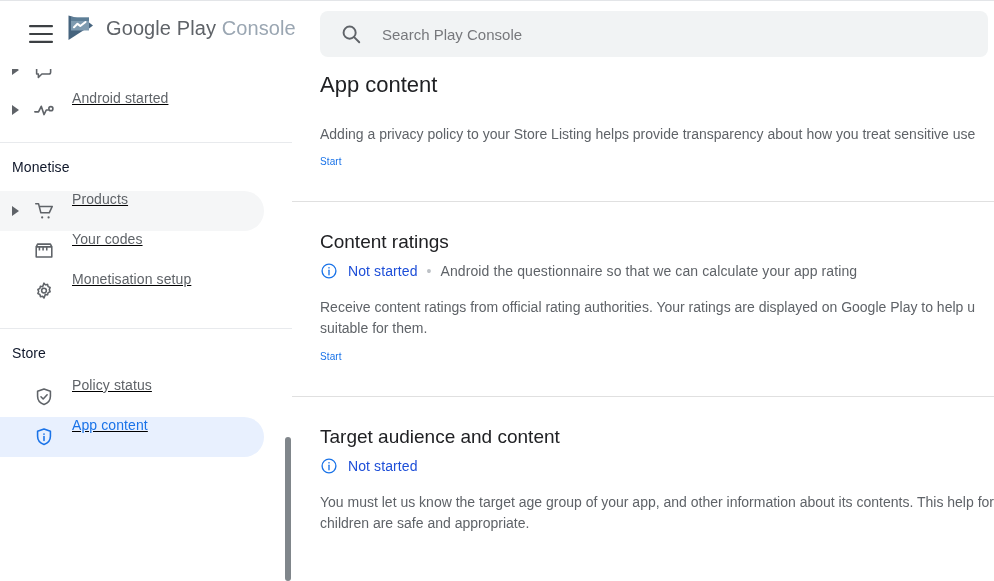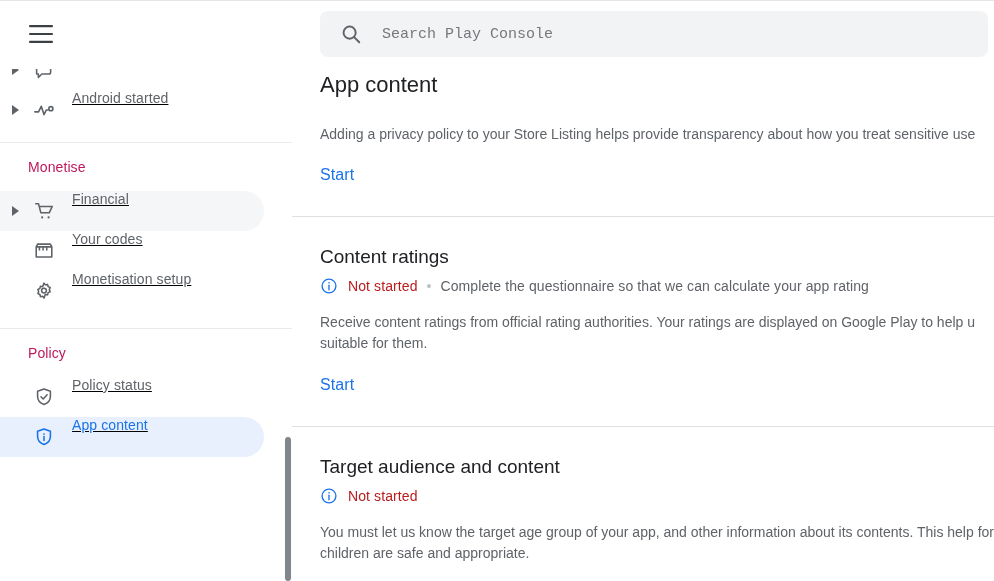--- a/index.html
+++ b/index.html
@@ -77,22 +77,22 @@
   .nav-item.selected .nav-icon { color: #1a73e8; }
 
   .nav-divider {
     height: 1px;
     background: #e8eaed;
     margin: 0;
   }
   .nav-section-title {
     font-size: 14px;
     font-weight: 500;
-    color: #be185d;
-    padding: 0 0 0 28px;
+    color: #0f172a;
+    padding: 0 0 0 12px;
     display: flex;
     align-items: center;
     height: 48px;
     letter-spacing: .1px;
   }
 
   
   #topbar {
     position: absolute;
     left: 0; top: 0;
@@ -147,21 +147,21 @@
   #search-icon {
     width: 22px; height: 22px;
     margin-left: 20px;
     color: #5f6368;
     flex: 0 0 22px;
   }
   #search-input {
     border: 0;
     background: transparent;
     outline: none;
-    font-family: Liberation Mono, monospace;
+    font-family: Liberation Sans, sans-serif;
     font-size: 15px;
     color: #3c4043;
     margin-left: 18px;
     width: 560px;
   }
   #search-input::placeholder { color: #77787c; }
 
   
   #main {
     position: absolute;
@@ -192,23 +192,23 @@
   }
   .section-desc-top {
     font-size: 14px;
     color: #5f6368;
     line-height: 20px;
     margin: 26px 0 0 0;
     white-space: nowrap;
   }
   .start-link {
     display: inline-block;
-    font-size: 16px;
+    font-size: 10px;
     color: #1a73e8;
-    margin-top: 22px;
+    margin-top: 12px;
     cursor: pointer;
     letter-spacing: .1px;
   }
   .section-divider {
     height: 1px;
     background: #e0e0e0;
     margin-top: 32px;
     width: 702px;
     margin-left: -28px;
   }
@@ -226,21 +226,21 @@
     margin-top: 9px;
     gap: 0;
   }
   .status-icon {
     width: 18px; height: 18px;
     flex: 0 0 18px;
     color: #1a73e8;
   }
   .status-text {
     font-size: 14px;
-    color: #b91c1c;
+    color: #1d4ed8;
     margin-left: 10px;
     letter-spacing: .1px;
   }
   .status-sep {
     color: #bdc1c6;
     margin: 0 9px;
     font-size: 14px;
   }
   .status-detail {
     font-size: 14px;
@@ -319,21 +319,21 @@
               <path d="M0 0 L7 5 L0 10 Z"></path>
             </svg>
         </span>
         <span class="nav-icon">
           <svg width="22" height="22" viewBox="0 0 24 24" fill="none" stroke="currentColor" stroke-width="1.7" stroke-linecap="round" stroke-linejoin="round">
             <path d="M3 4h3l2.6 10h9.1L21 7H7"></path>
             <circle cx="10" cy="19" r="1.2" fill="currentColor" stroke="none"></circle>
             <circle cx="17" cy="19" r="1.2" fill="currentColor" stroke="none"></circle>
           </svg>
         </span>
-        <span class="nav-label">Financial</span>
+        <span class="nav-label">Products</span>
       </div>
 
       <div class="nav-item">
         <span class="nav-arrow"></span>
         <span class="nav-icon">
           <svg width="22" height="22" viewBox="0 0 24 24" fill="none" stroke="currentColor" stroke-width="1.7" stroke-linejoin="round">
             <path d="M3.5 7.5h17v11h-17z"></path>
             <path d="M3.5 7.5 L5 4.5h14l1.5 3"></path>
             <path d="M7 7.5v4M11 7.5v4M15 7.5v4"></path>
           </svg>
@@ -349,21 +349,21 @@
             <path d="M12 3.4l1.5 1.9 2.4-.5.6 2.4 2.2 1-.9 2.3.9 2.3-2.2 1-.6 2.4-2.4-.5L12 19.6l-1.5-1.9-2.4.5-.6-2.4-2.2-1 .9-2.3-.9-2.3 2.2-1 .6-2.4 2.4.5z"></path>
             <circle cx="12" cy="11.5" r="2.6"></circle>
           </svg>
         </span>
         <span class="nav-label">Monetisation setup</span>
       </div>
 
       <div style="height:17px"></div>
       <div class="nav-divider"></div>
 
-      <div class="nav-section-title">Policy</div>
+      <div class="nav-section-title">Store</div>
 
       <div class="nav-item">
         <span class="nav-arrow"></span>
         <span class="nav-icon">
           <svg width="22" height="22" viewBox="0 0 24 24" fill="none" stroke="currentColor" stroke-width="1.7" stroke-linejoin="round">
             <path d="M12 3.2l7 2.6v5.4c0 4.2-2.9 7.6-7 9-4.1-1.4-7-4.8-7-9V5.8z"></path>
             <polyline points="8.7,11.8 11.1,14.2 15.4,9.6" stroke-linecap="round"></polyline>
           </svg>
         </span>
         <span class="nav-label">Policy status</span>
@@ -400,21 +400,21 @@
         <div class="status-row">
           <span class="status-icon">
             <svg width="18" height="18" viewBox="0 0 24 24" fill="none" stroke="currentColor" stroke-width="1.8">
               <circle cx="12" cy="12" r="9.2"></circle>
               <circle cx="12" cy="7.8" r="1.05" fill="currentColor" stroke="none"></circle>
               <path d="M12 11v6" stroke-linecap="round"></path>
             </svg>
           </span>
           <span class="status-text">Not started</span>
           <span class="status-sep">•</span>
-          <span class="status-detail">Complete the questionnaire so that we can calculate your app rating</span>
+          <span class="status-detail">Android the questionnaire so that we can calculate your app rating</span>
         </div>
         <p class="body-text">Receive content ratings from official rating authorities. Your ratings are displayed on Google Play to help u suitable for them.</p>
         <a class="start-link">Start</a>
         <div class="section-divider"></div>
       </div>
 
       <div class="section">
         <h2 class="section-title">Target audience and content</h2>
         <div class="status-row">
           <span class="status-icon">
@@ -439,20 +439,30 @@
     <div id="topbar-line"></div>
 
     <div id="menu-button">
       <svg width="24" height="18" viewBox="0 0 24 18" fill="currentColor">
         <rect x="0" y="0" width="24" height="2.2" rx="1"></rect>
         <rect x="0" y="7.9" width="24" height="2.2" rx="1"></rect>
         <rect x="0" y="15.8" width="24" height="2.2" rx="1"></rect>
       </svg>
     </div>
 
+    <div id="brand">
+      <svg id="brand-logo" viewBox="0 0 30 28">
+        <path d="M2.5 1.5 L2.5 26 L20 14.8 L20 6.5 Z" fill="#46647e"></path>
+        <path d="M5 3.5 L23 3.5 L23 16.5 L5 16.5 Z" fill="#7e9bb0"></path>
+        <path d="M5 3.5 L23 3.5 L23 7 L5 7 Z" fill="#5d7e96"></path>
+        <path d="M23 8.5 L27 11.5 L23 14.5 Z" fill="#46647e"></path>
+        <polyline points="8,13.2 11.5,9.8 14.3,12 19.5,8" fill="none" stroke="#ffffff" stroke-width="2.1" stroke-linecap="round" stroke-linejoin="round"></polyline>
+      </svg>
+      <span class="brand-text"><span class="brand-google">Google Play</span> <span class="brand-console">Console</span></span>
+    </div>
 
     <div id="search-box">
       <span id="search-icon">
         <svg width="22" height="22" viewBox="0 0 24 24" fill="none" stroke="currentColor" stroke-width="2.1" stroke-linecap="round">
           <circle cx="10.5" cy="10.5" r="6.6"></circle>
           <path d="M15.4 15.4 L21 21"></path>
         </svg>
       </span>
       <input id="search-input" type="text" placeholder="Search Play Console" style="">
     </div>

